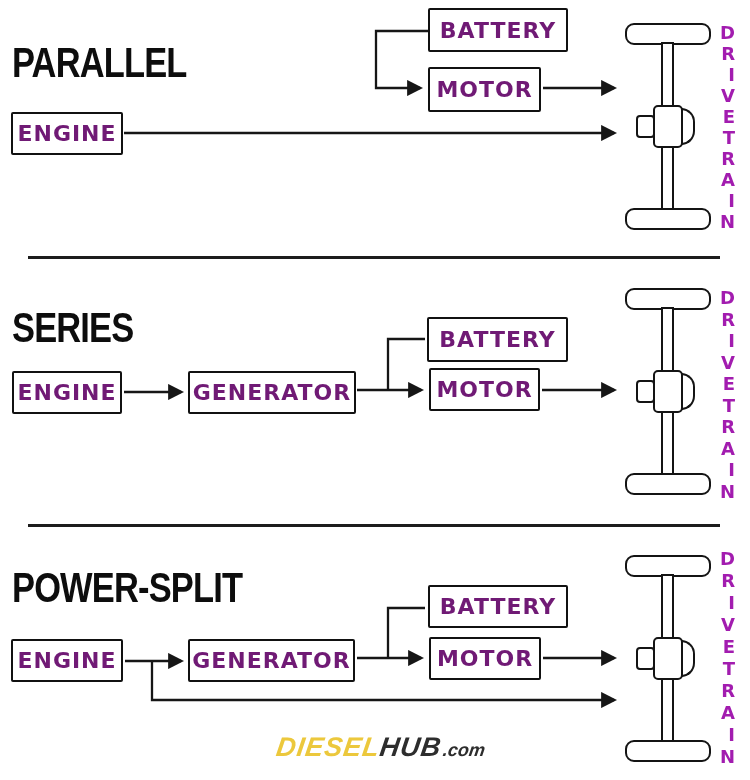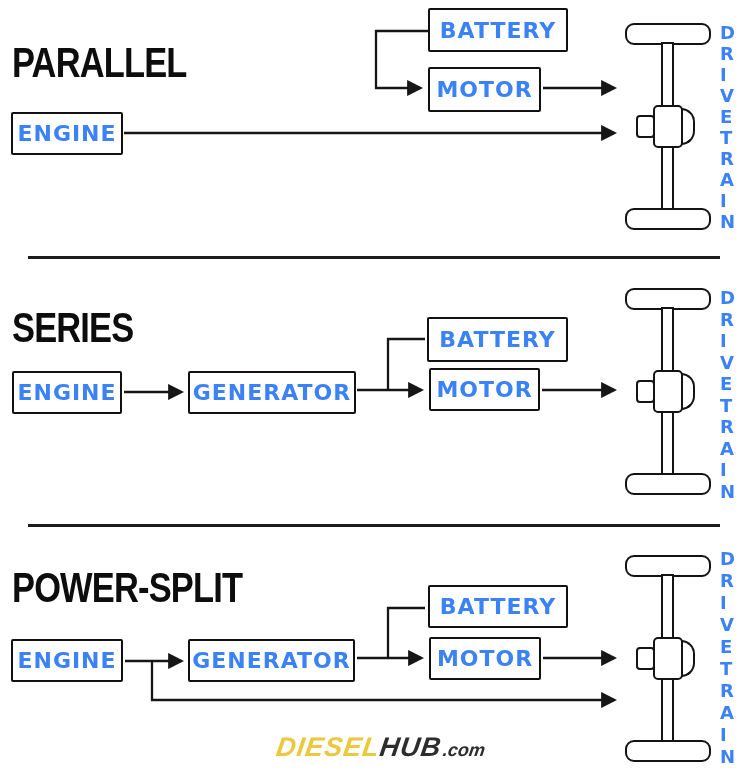--- a/index.html
+++ b/index.html
@@ -10,21 +10,21 @@
   
   .title{position:absolute;left:12px;font-family:"Liberation Sans",sans-serif;
          font-weight:800;font-size:42px;line-height:42px;color:#0d0d0d;
          letter-spacing:-1px;transform:scaleX(.82);transform-origin:0 0;white-space:nowrap;}
   .title-parallel{top:14px;}
   .title-series{top:279px;}
   .title-powersplit{top:539px;}
   
   .box{position:absolute;box-sizing:border-box;border:2.5px solid #111111;border-radius:2px;
        background:#ffffff;display:flex;align-items:center;justify-content:center;
-       font-weight:bold;font-size:22px;letter-spacing:1px;color:#3b82f6;white-space:nowrap;}
+       font-weight:bold;font-size:22px;letter-spacing:1px;color:#701a75;white-space:nowrap;}
   
   .p-engine {left:11px; top:112px;width:112px;height:43px;}
   .p-battery{left:428px;top:8px;  width:140px;height:44px;}
   .p-motor  {left:428px;top:67px; width:113px;height:45px;}
   
   .s-engine   {left:12px; top:371px;width:110px;height:43px;}
   .s-generator{left:188px;top:371px;width:168px;height:43px;}
   .s-battery  {left:427px;top:317px;width:141px;height:45px;}
   .s-motor    {left:429px;top:368px;width:111px;height:43px;}
   
@@ -40,22 +40,22 @@
   .dt div{position:absolute;box-sizing:border-box;background:#ffffff;border:2.5px solid #141414;}
   .wheel{left:0;width:86px;height:22px;border-radius:9px;z-index:1;}
   .wheel-top{top:0;}
   .wheel-bottom{top:185px;}
   .axle{left:36px;top:19px;width:13px;height:170px;border-width:2px;z-index:1;}
   .diff-bulge{left:56px;top:85px;width:14px;height:37px;border-left:none;
               border-radius:0 18px 18px 0;z-index:2;}
   .diff-stub{left:11px;top:92px;width:19px;height:23px;border-radius:4px;z-index:2;}
   .diff-body{left:28px;top:82px;width:30px;height:43px;border-radius:5px;z-index:3;}
   
-  .vlabel{position:absolute;left:720px;width:15px;text-align:left;word-break:break-all;
-          font-size:18px;font-weight:bold;color:#3b82f6;}
+  .vlabel{position:absolute;left:720px;width:15px;text-align:right;word-break:break-all;
+          font-size:18px;font-weight:bold;color:#a21caf;}
   .vlabel-a{top:22px;line-height:21px;}
   .vlabel-b{top:287px;line-height:21.5px;}
   .vlabel-c{top:548px;line-height:22px;}
   
   .divider{position:absolute;left:28px;width:692px;height:3px;background:#1c1c1c;}
   .divider-1{top:256px;}
   .divider-2{top:524px;}
   
   .logo{position:absolute;left:0;right:0;top:732px;text-align:center;white-space:nowrap;
         font-family:"Liberation Sans",sans-serif;font-style:italic;font-weight:800;

